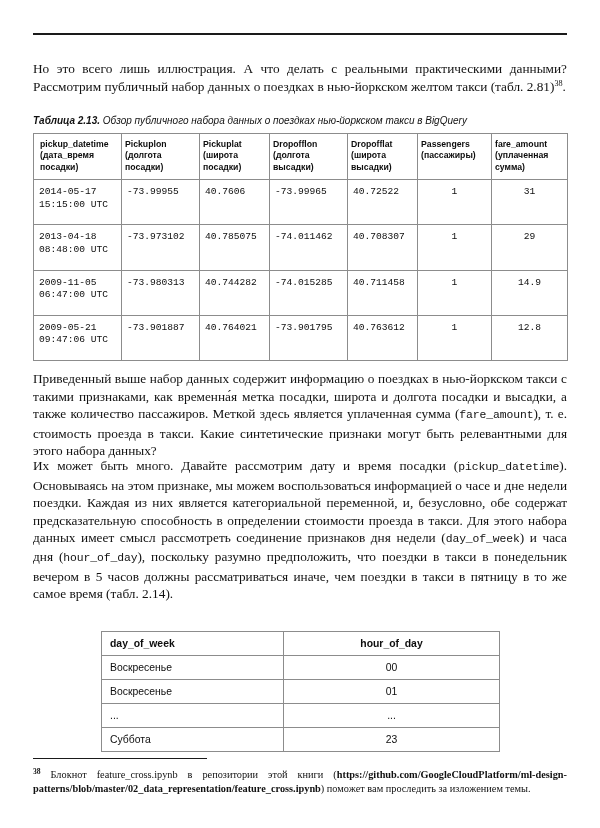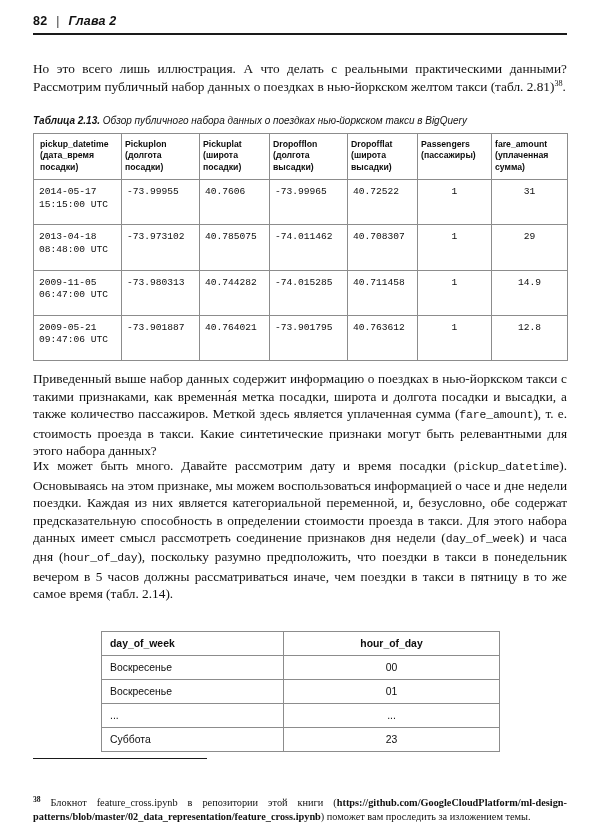--- a/index.html
+++ b/index.html
@@ -176,21 +176,21 @@
     position: absolute;
     left: 33px;
     top: 758px;
     width: 174px;
     height: 1.3px;
     background: #1a1a1a;
   }
   .footnote {
     position: absolute;
     left: 33px;
-    top: 796px;
+    top: 768px;
     width: 534px;
     font-size: 10.3px;
     line-height: 14.2px;
     text-align: justify;
   }
   .footnote sup {
     font-size: 7.6px;
     vertical-align: super;
     line-height: 0;
     font-weight: bold;
@@ -200,25 +200,20 @@
   }
   .footnote .nb {
     font-family: "Liberation Serif", "DejaVu Serif", serif;
   }
 </style>
 </head>
 <body>
 
 <div class="page">
 
-  <div class="runhead">
-    <span class="folio">82</span>
-    <span class="rule-v">|</span>
-    <span class="chap">Глава 2</span>
-  </div>
   <div class="head-rule"></div>
 
   <p class="para" style="top:47px;"><span>Но это всего лишь иллюстрация. А что делать с реальными практическими данными? Рассмотрим публичный набор данных о поездках в нью-йоркском желтом такси (табл. 2.81)</span><sup class="fn">38</sup><span>.</span></p>
 
   <div class="caption cap1"><b>Таблица 2.13.</b><span> Обзор публичного набора данных о поездках нью-йоркском такси в BigQuery</span></div>
 
   <table class="tbl tbl13">
     <colgroup>
       <col style="width:88px">
       <col style="width:78px">

